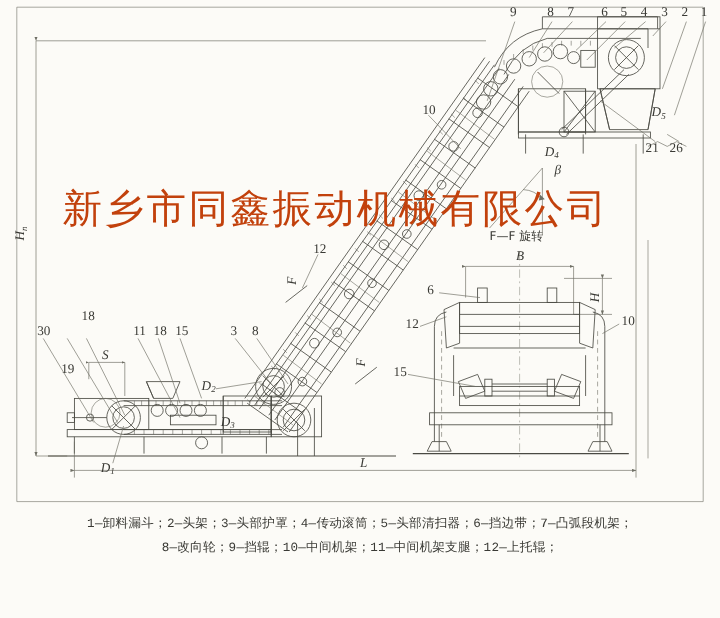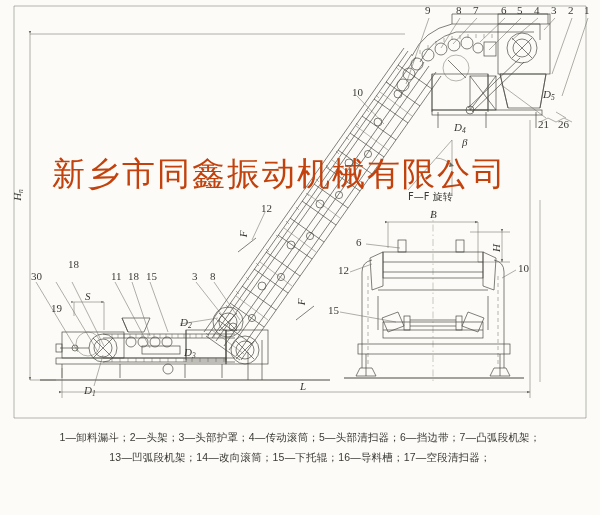--- a/index.html
+++ b/index.html
@@ -28,21 +28,21 @@
     z-index:3;
   }
   
   .caption{
     position:absolute;
     left:0;top:428px;width:600px;
     text-align:center;
     z-index:6;
   }
   .caption .line{
-    font-family:Liberation Sans, sans-serif;
+    font-family:Liberation Mono, monospace;
     font-size:10.5px;
     line-height:19.5px;
     color:#3a3a35;
     letter-spacing:0.2px;
     white-space:nowrap;
   }
   
   .lbl{
     position:absolute;
     font-family:"Liberation Serif", serif;
@@ -519,21 +519,21 @@
   <div class="lbl" style="left:210px;top:270px;">8</div>
 
   <div class="lbl" style="left:356px;top:236px;">6</div>
   <div class="lbl" style="left:338px;top:264px;">12</div>
   <div class="lbl" style="left:328px;top:304px;">15</div>
   <div class="lbl" style="left:518px;top:262px;">10</div>
 
   <div class="lbl ital" style="left:84px;top:384px;">
     <span>D</span><span class="sub">1</span>
   </div>
-  <div class="lbl ital" style="left:180px;top:316px;text-align:center;">
+  <div class="lbl ital" style="left:168px;top:316px;text-align:center;">
     <span>D</span><span class="sub">2</span>
   </div>
   <div class="lbl ital" style="left:184px;top:346px;">
     <span>D</span><span class="sub">3</span>
   </div>
   <div class="lbl ital" style="left:454px;top:88px;margin-top:33px;">
     <span>D</span><span class="sub">4</span>
   </div>
   <div class="lbl ital" style="left:543px;top:88px;">
     <span>D</span><span class="sub">5</span>
@@ -548,16 +548,16 @@
   <div class="lbl ital" style="left:85px;top:290px;">S</div>
   <div class="lbl ital" style="left:462px;top:136px;">β</div>
 
   <div class="rotF" style="left:240px;top:228px;">F</div>
   <div class="rotF" style="left:298px;top:296px;">F</div>
 
   <div class="secLabel" style="left:408px;top:190px;">F—F 旋转</div>
 
   <div class="caption">
     <div class="line">1—卸料漏斗；2—头架；3—头部护罩；4—传动滚筒；5—头部清扫器；6—挡边带；7—凸弧段机架；</div>
-    <div class="line">13—凹弧段机架；14—改向滚筒；15—下托辊；16—导料槽；17—空段清扫器；</div>
+    <div class="line">8—改向轮；9—挡辊；10—中间机架；11—中间机架支腿；12—上托辊；</div>
   </div>
 
 </div>
 
 </body></html>

